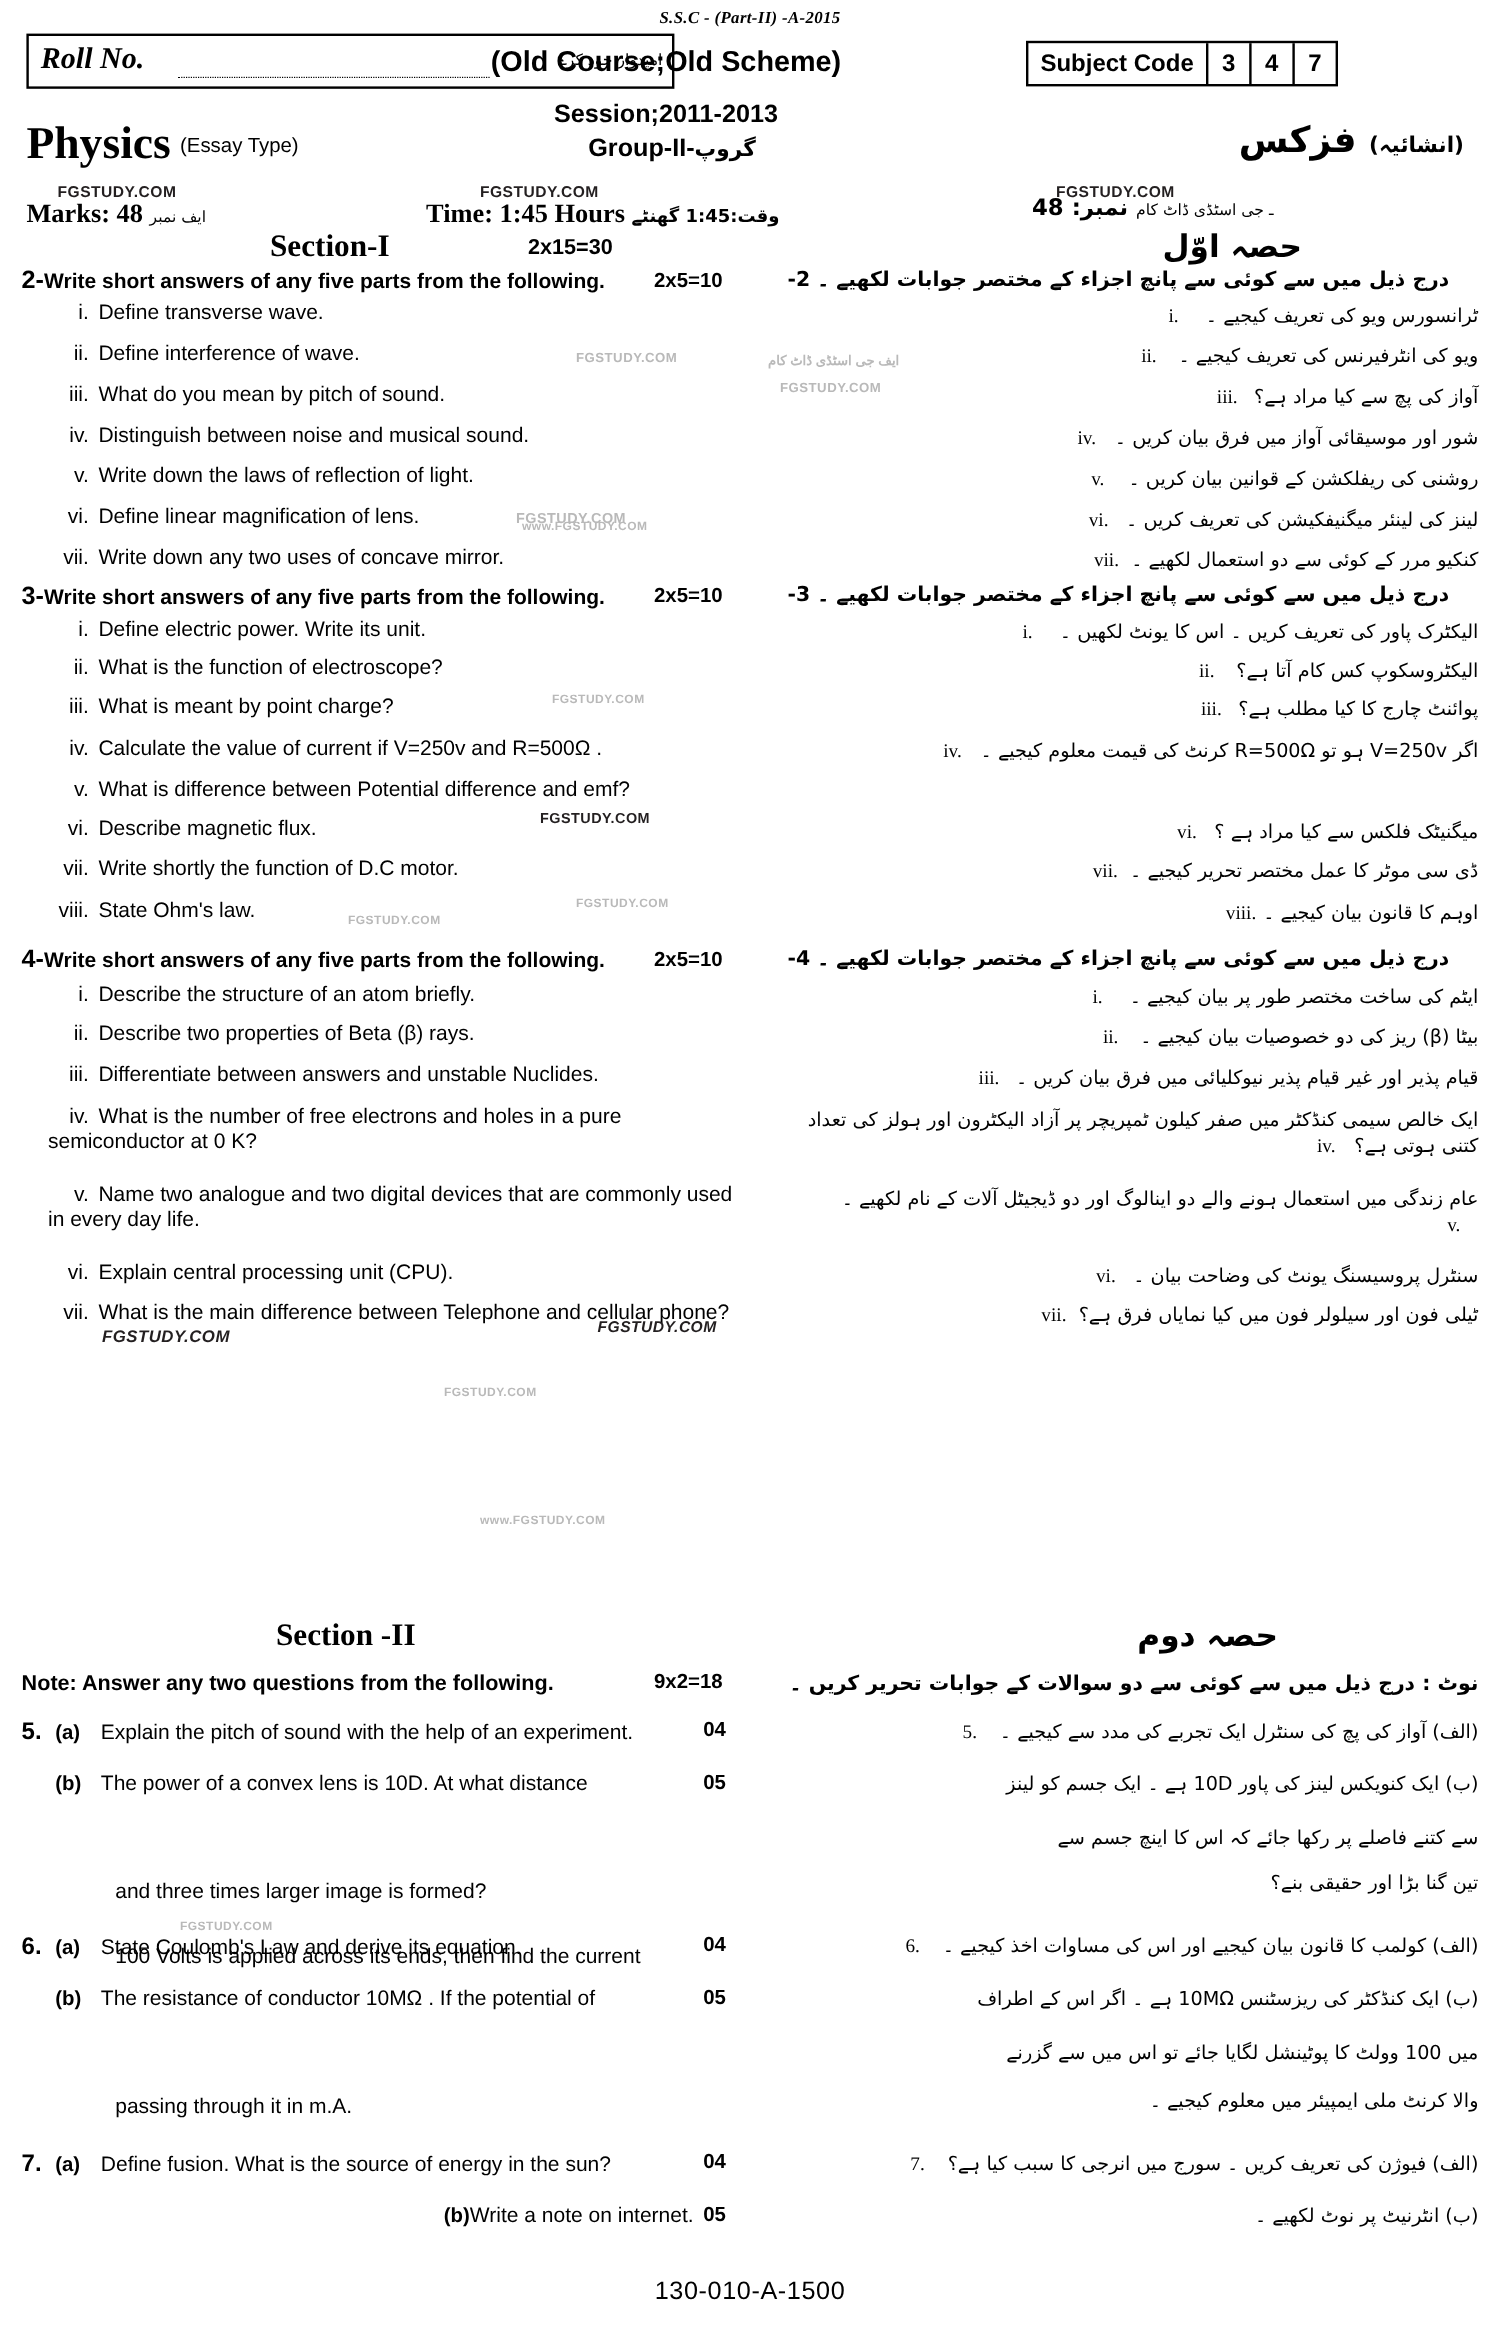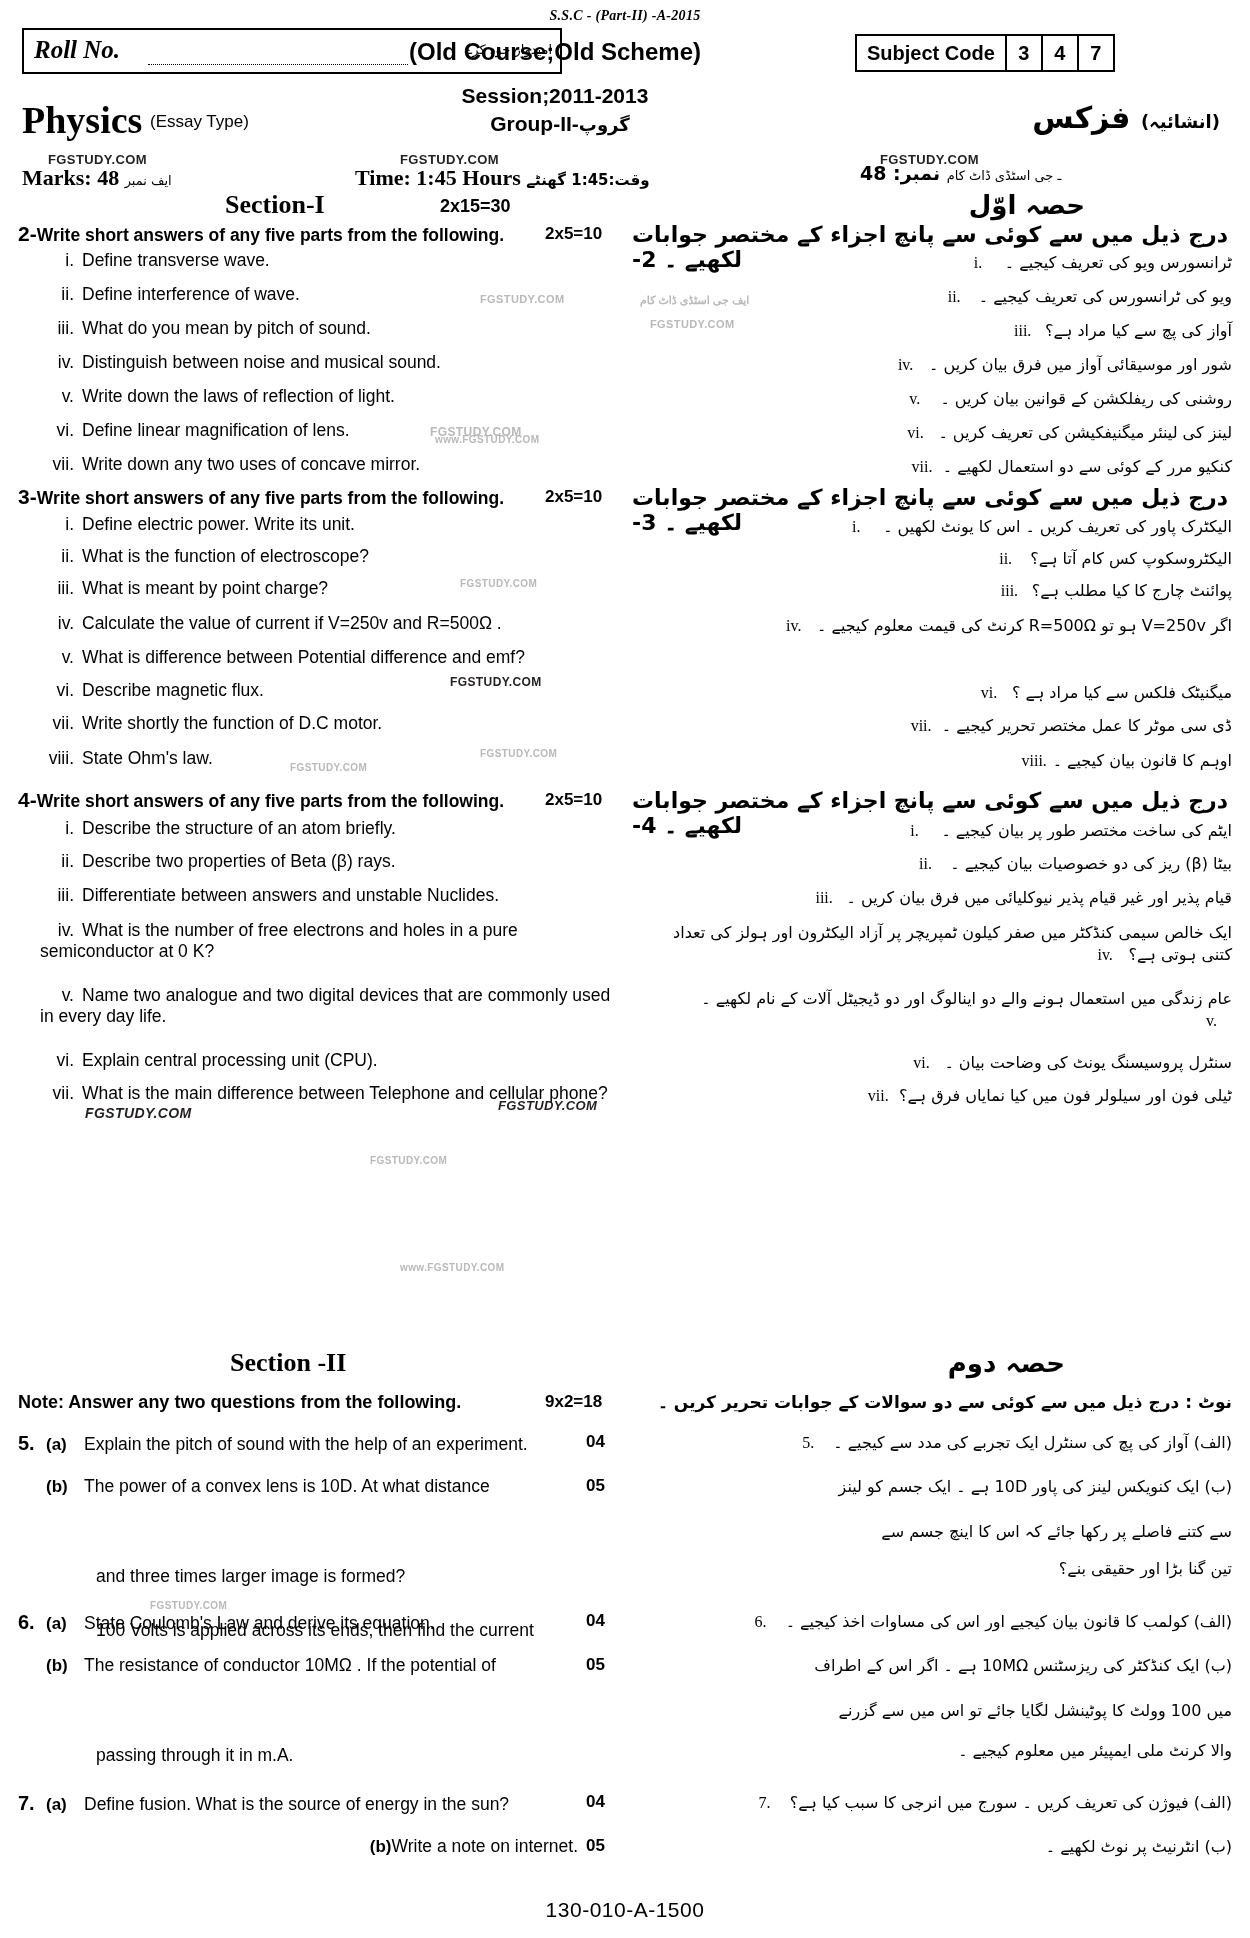--- a/index.html
+++ b/index.html
@@ -125,22 +125,22 @@
   .qitem{
     font-size:17.5px;left:40px;width:580px;line-height:1.2;
   }
   .qitem .rn{
     display:inline-block;width:34px;text-align:right;margin-right:8px;
   }
   .qitem .tx{display:inline;}
 
   
   .uhead{
-    right:18px;width:600px;text-align:left;direction:rtl;
-    font-family:"DejaVu Sans",sans-serif;font-size:22px;font-weight:bold;
+    right:18px;width:600px;text-align:center;direction:rtl;
+    font-family:"DejaVu Sans",sans-serif;font-size:17px;font-weight:bold;
   }
   .uitem{
     right:18px;width:560px;text-align:right;direction:rtl;
     font-family:"DejaVu Sans",sans-serif;font-size:16px;line-height:1.35;
   }
   .uitem .rn{
     font-family:"Liberation Serif",serif;font-style:normal;
     display:inline-block;min-width:26px;text-align:left;margin-left:10px;direction:ltr;
   }
 
@@ -221,21 +221,21 @@
   </div>
   <div class="abs qmarks" style="top:224px;">2x5=10</div>
   <div class="abs uhead" style="top:222px;">
     <span>درج ذیل میں سے کوئی سے پانچ اجزاء کے مختصر جوابات لکھیے ۔</span> <span class="rn">2-</span>
   </div>
 
   <div class="abs qitem" style="top:250px;"><span class="rn">i.</span><span class="tx">Define transverse wave.</span></div>
   <div class="abs uitem" style="top:252px;"><span>ٹرانسورس ویو کی تعریف کیجیے ۔</span> <span class="rn">i.</span></div>
 
   <div class="abs qitem" style="top:284px;"><span class="rn">ii.</span><span class="tx">Define interference of wave.</span></div>
-  <div class="abs uitem" style="top:286px;"><span>ویو کی ٹرانسورس کی تعریف کیجیے ۔</span> <span class="rn">ii.</span></div>
+  <div class="abs uitem" style="top:286px;"><span>ویو کی انٹرفیرنس کی تعریف کیجیے ۔</span> <span class="rn">ii.</span></div>
 
   <div class="abs qitem" style="top:318px;"><span class="rn">iii.</span><span class="tx">What do you mean by pitch of sound.</span></div>
   <div class="abs uitem" style="top:320px;"><span>آواز کی پچ سے کیا مراد ہے؟</span> <span class="rn">iii.</span></div>
 
   <div class="abs qitem" style="top:352px;"><span class="rn">iv.</span><span class="tx">Distinguish between noise and musical sound.</span></div>
   <div class="abs uitem" style="top:354px;"><span>شور اور موسیقائی آواز میں فرق بیان کریں ۔</span> <span class="rn">iv.</span></div>
 
   <div class="abs qitem" style="top:386px;"><span class="rn">v.</span><span class="tx">Write down the laws of reflection of light.</span></div>
   <div class="abs uitem" style="top:388px;"><span>روشنی کی ریفلکشن کے قوانین بیان کریں ۔</span> <span class="rn">v.</span></div>
 

